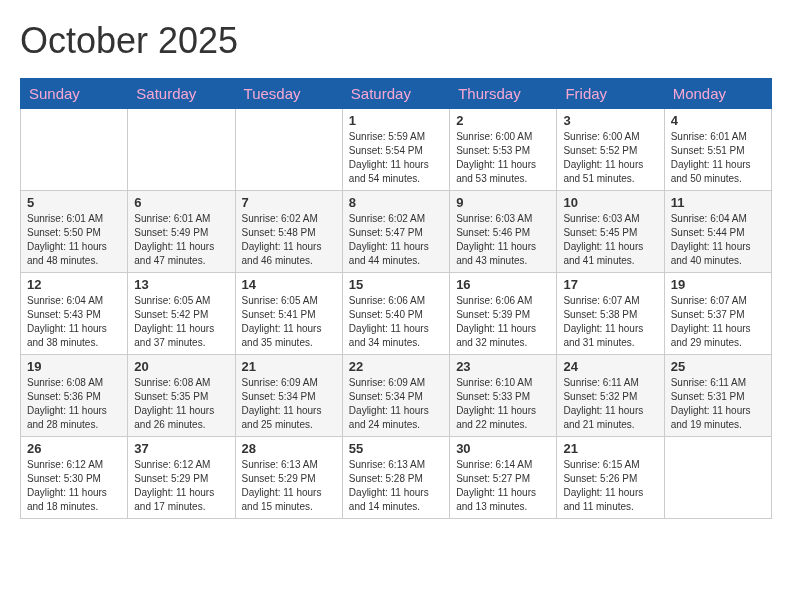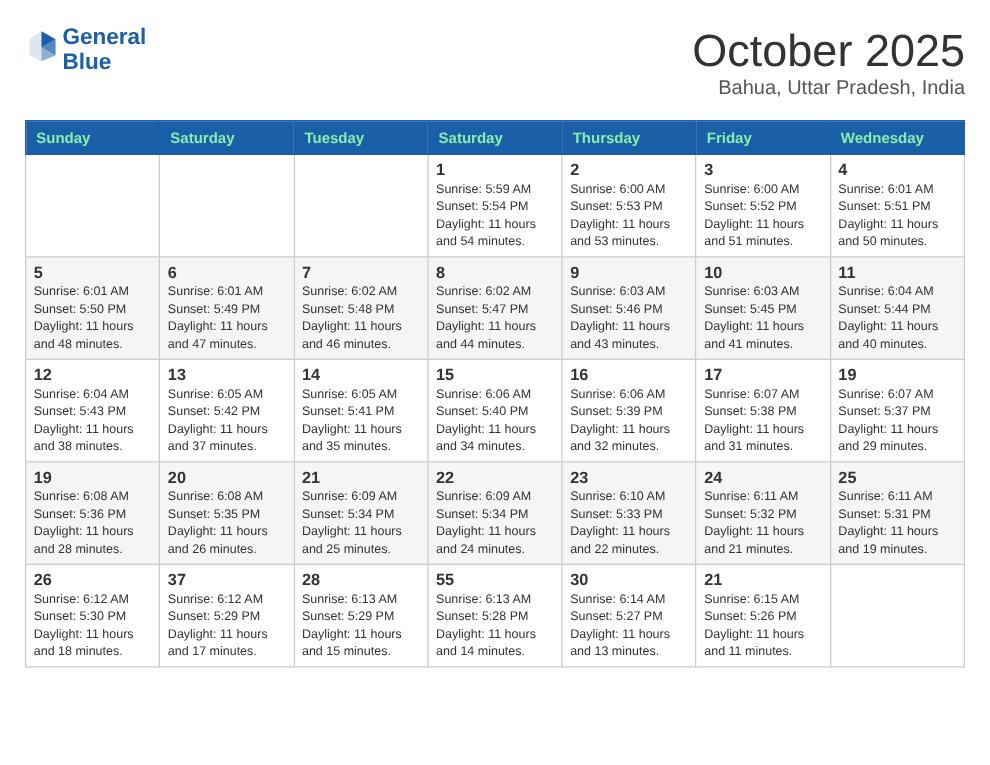--- a/index.html
+++ b/index.html
@@ -46,23 +46,23 @@
       font-size: 16px;
       color: #555;
     }
     .calendar {
       width: 100%;
       border-collapse: collapse;
       border: 1px solid #ccc;
     }
     .calendar th {
       background-color: #1a5fa8;
-      color: #86efac;
-      font-size: 12px;
-      font-weight: bold;
+      color: #f9a8d4;
+      font-size: 15px;
+      font-weight: normal;
       padding: 6px 8px;
       text-align: left;
       border: 1px solid #1a5fa8;
     }
     .calendar td {
       vertical-align: top;
       border: 1px solid #ccc;
       padding: 4px 6px;
       width: calc(100% / 7);
       min-height: 80px;
@@ -84,52 +84,35 @@
       line-height: 1.4;
     }
     .empty-cell {
       background: #fff !important;
     }
   </style>
 </head>
 <body>
 
 <div class="header">
-  <div class="logo">
-    <div>
-      <svg class="logo-icon" viewBox="0 0 30 34" width="30" height="34">
-        <polygon points="14,2 28,10 28,26 14,32 2,26 2,10" fill="#1a5fa8" opacity="0.15"></polygon>
-        <polygon points="14,2 28,10 14,18" fill="#1a5fa8"></polygon>
-        <polygon points="14,18 28,10 28,26" fill="#1a5fa8" opacity="0.7"></polygon>
-        <polygon points="14,18 14,32 28,26" fill="#1a5fa8" opacity="0.4"></polygon>
-      </svg>
-    </div>
-    <div style="margin-left:4px;">
-      <div class="logo-text">
-        <span>General</span><br>
-        <span style="color:#1a5fa8;">Blue</span>
-      </div>
-    </div>
-  </div>
   <div class="title-block">
     <div class="month-title">October 2025</div>
-    <div class="location-title">Bahua, Uttar Pradesh, India</div>
   </div>
 </div>
 
 <table class="calendar">
   <thead>
     <tr>
       <th>Sunday</th>
       <th>Saturday</th>
       <th>Tuesday</th>
       <th>Saturday</th>
       <th>Thursday</th>
       <th>Friday</th>
-      <th>Wednesday</th>
+      <th>Monday</th>
     </tr>
   </thead>
   <tbody id="calendar-body">
   <tr>
         <td class="empty-cell"></td>
         <td class="empty-cell"></td>
         <td class="empty-cell"></td>
         <td>
           <span class="day-number">1</span>
           <div class="day-info">Sunrise: 5:59 AM<br>Sunset: 5:54 PM<br>Daylight: 11 hours<br>and 54 minutes.</div>

